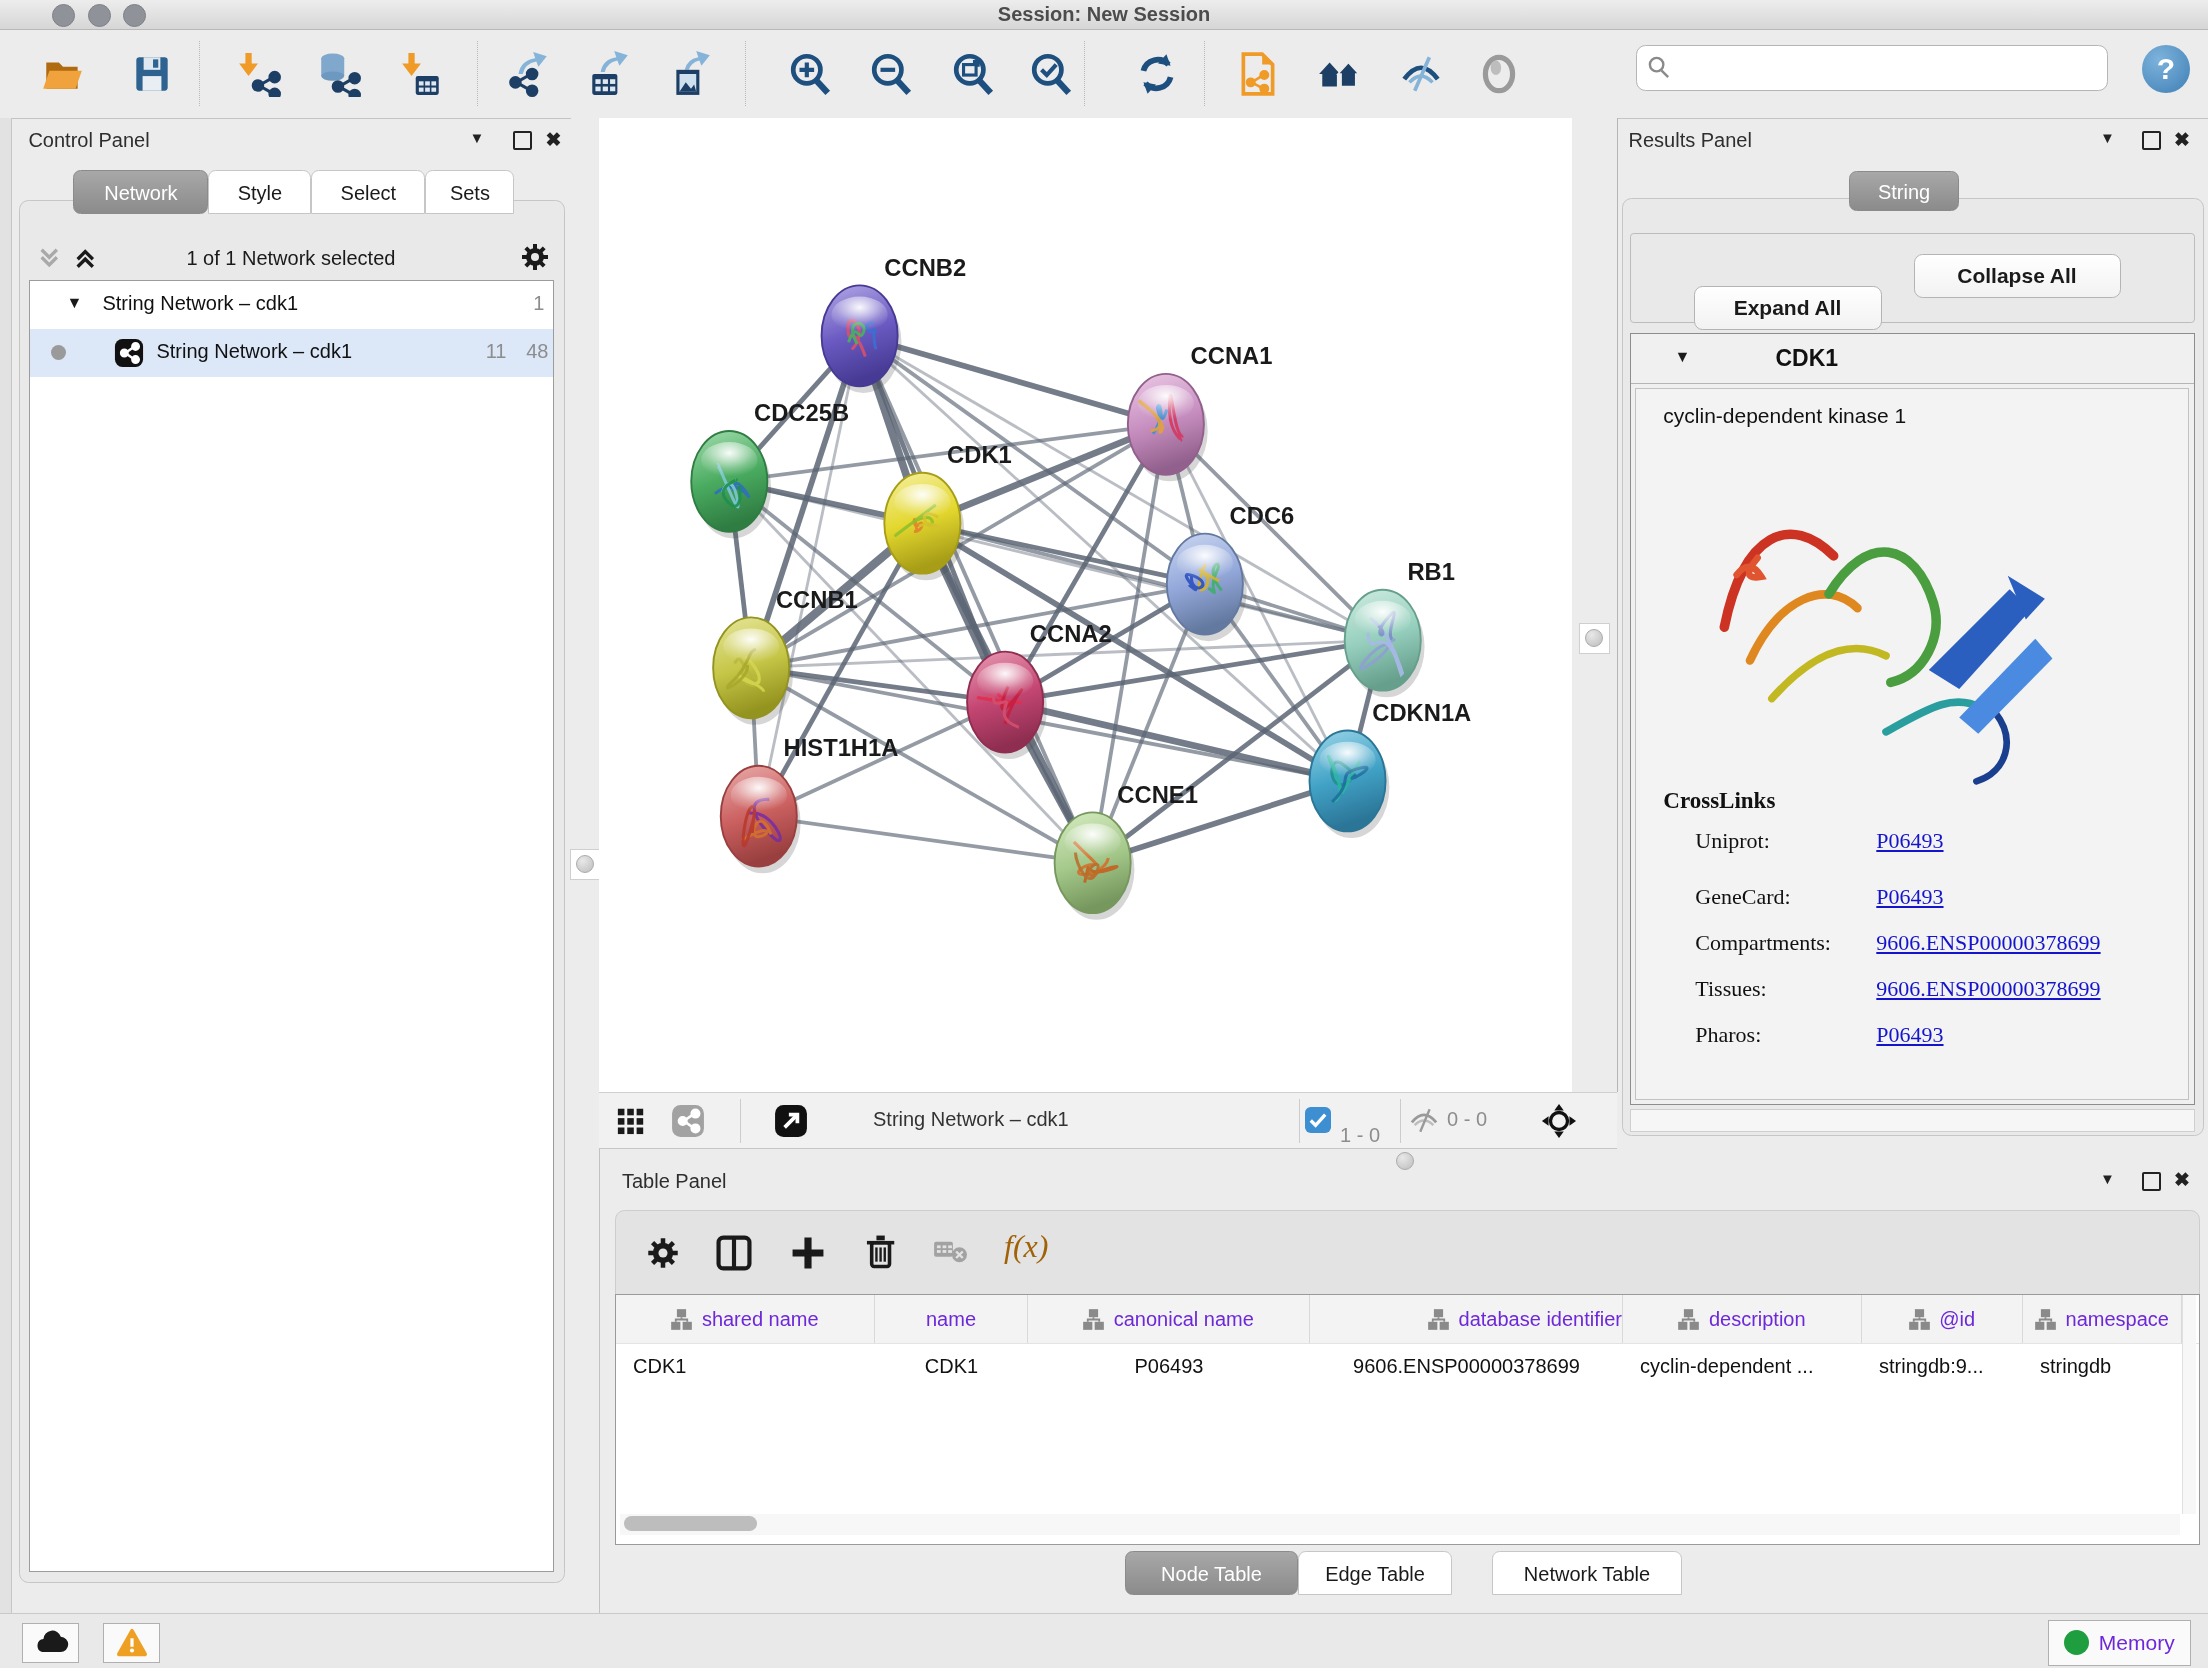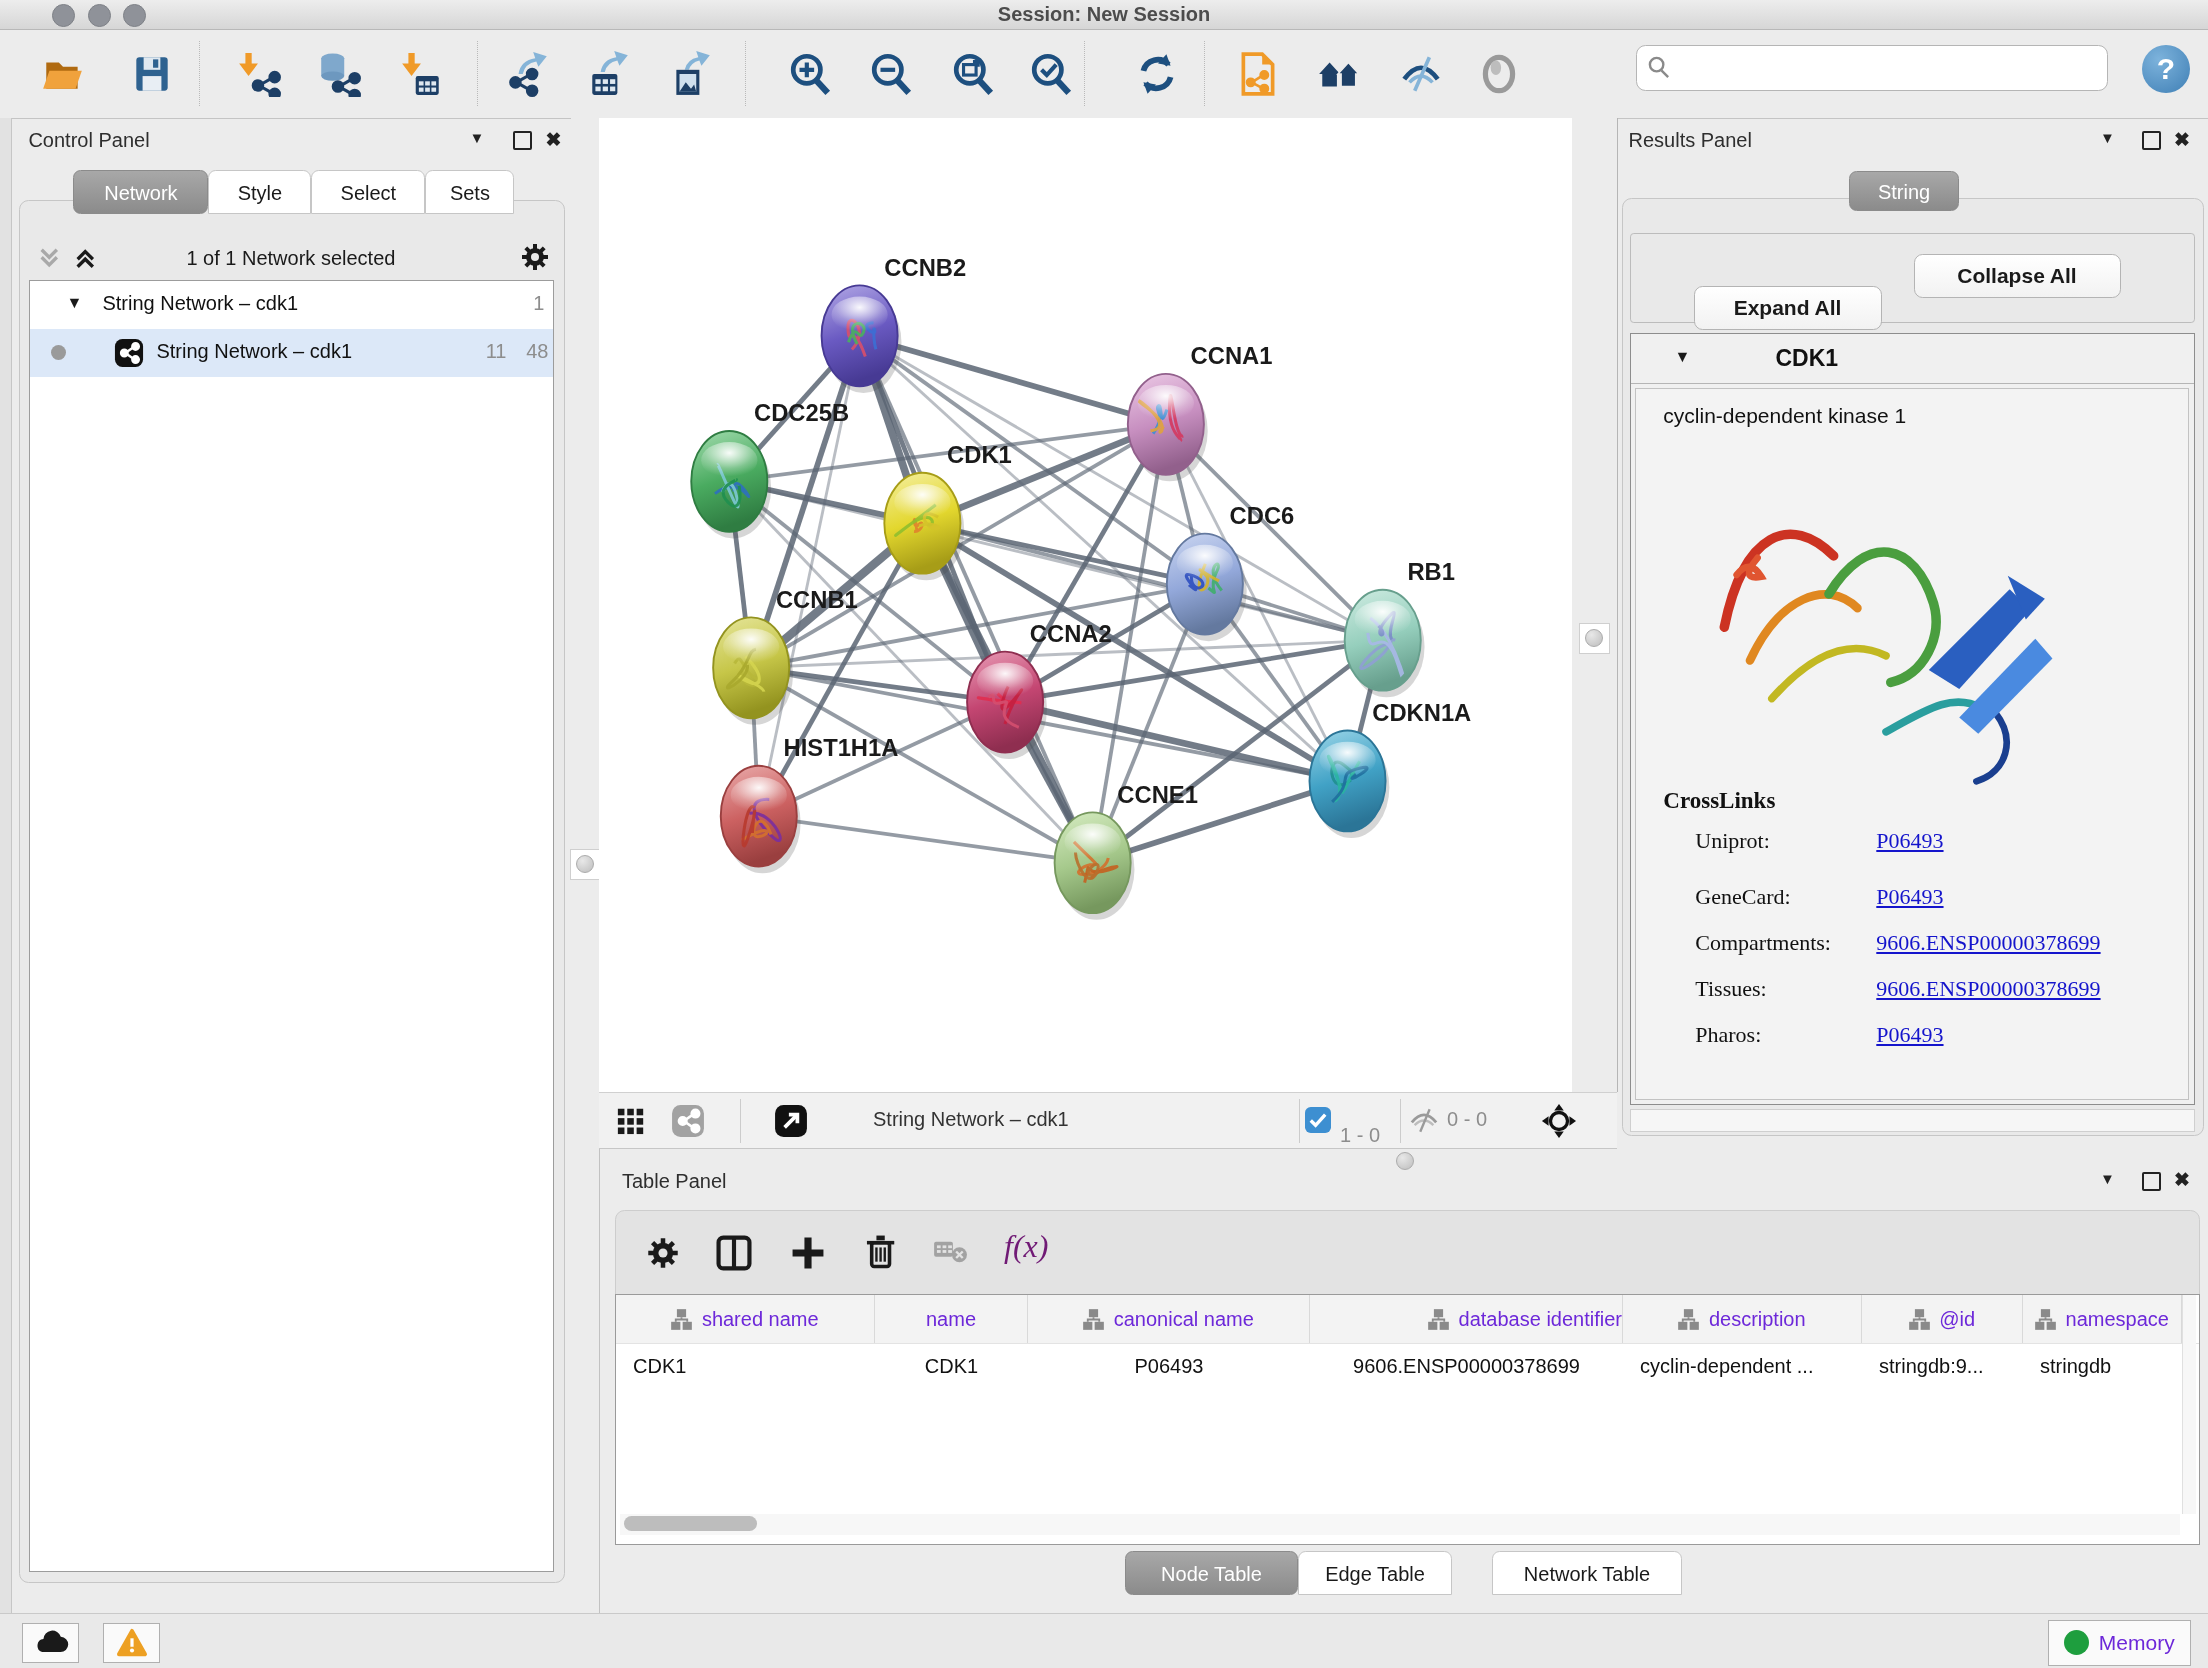--- a/index.html
+++ b/index.html
@@ -743,21 +743,21 @@
               <rect x="11" y="15" width="4" height="3"></rect>
               <rect x="17" y="15" width="4" height="3"></rect>
             </g>
             <circle cx="29" cy="20" r="8"></circle>
             <g stroke="#e3e3e3" stroke-width="2.5">
               <line x1="25.5" y1="16.5" x2="32.5" y2="23.5"></line>
               <line x1="32.5" y1="16.5" x2="25.5" y2="23.5"></line>
             </g>
           </g>
         </svg>
-      <span class="abs" style="left:388px;top:17px;font-family:'Liberation Serif','DejaVu Serif',serif;font-style:italic;font-size:32px;color:#701a75;text-align:center;">f(x)</span>
+      <span class="abs" style="left:388px;top:17px;font-family:'Liberation Serif','DejaVu Serif',serif;font-style:italic;font-size:32px;color:#a16207;text-align:center;">f(x)</span>
     </div>
 
     <div id="node-table" class="abs" style="left:16px;top:137px;width:1583px;height:249px;">
       <div id="tb-header" style="display:flex;">
           <div class="th" style="width: 259px; flex: 0 0 259px;">
             <svg width="21" height="23" viewBox="0 0 18 20">
               <g fill="#8a8a8a">
                 <rect x="5" y="1" width="8" height="7"></rect>
                 <rect x="0" y="12" width="8" height="7"></rect>
                 <rect x="10" y="12" width="8" height="7"></rect>

